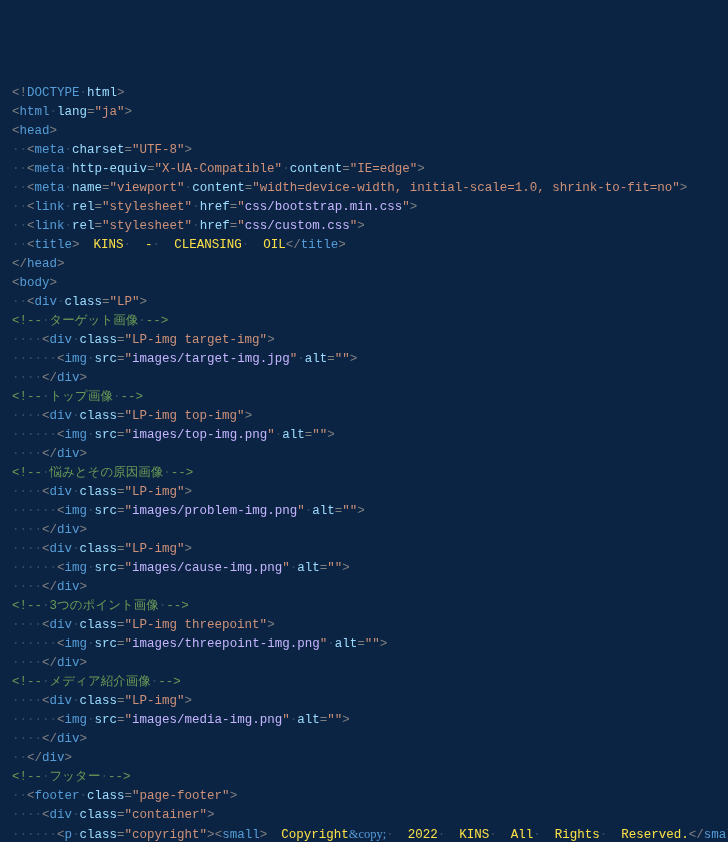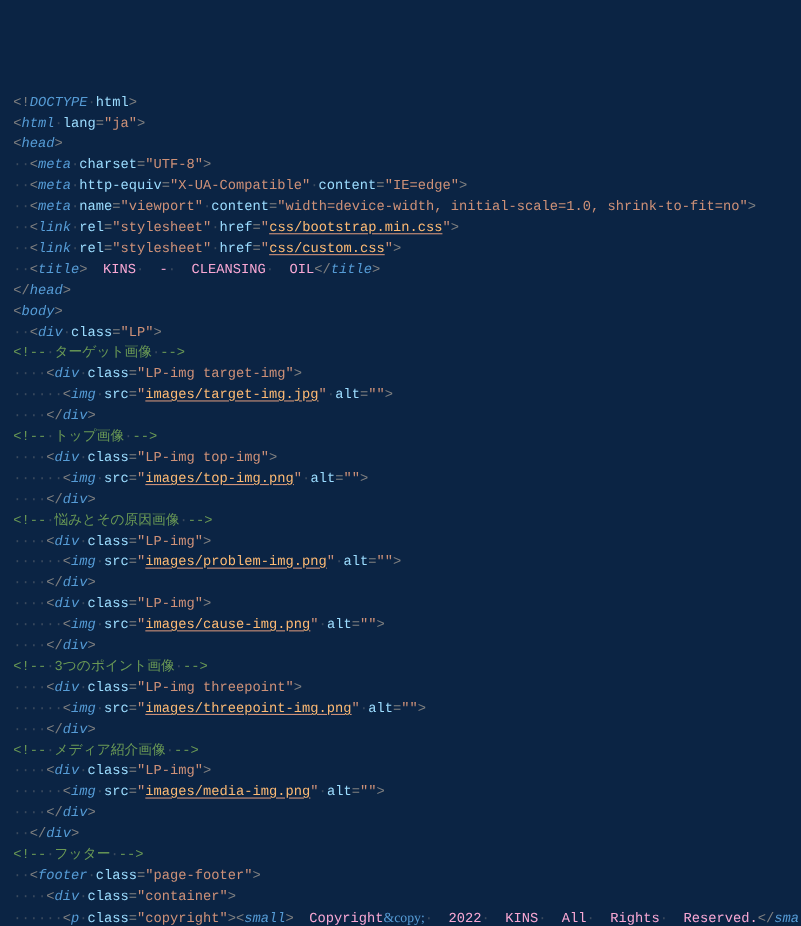--- a/index.html
+++ b/index.html
@@ -8,25 +8,25 @@
   font-family: Consolas, 'Courier New', monospace;
   font-size: 12.5px;
   line-height: 19px;
   color: #d4d4d4;
   padding: 8px 12px;
   white-space: pre;
   overflow-x: auto;
 }
 .line { display: block; }
 .punc { color: #808080; }
-.tag { color: #569cd6; font-style: italic; }
+.tag { color: #569cd6; }
 .attr { color: #9cdcfe; }
 .str { color: #ce9178; }
-.strlink { color: #fdba74; text-decoration: underline; text-decoration-color: #ce9178; text-underline-offset: 2px; }
-.txt { color: #f9a8d4; padding-left: 14px; }
+.strlink { color: #c4b5fd; text-decoration-color: #ce9178; text-underline-offset: 2px; }
+.txt { color: #fde047; padding-left: 14px; }
 .ent { color: #569cd6; font-family: Liberation Serif, serif; }
 .comment { color: #6a9955; }
 .ws { color: #3b4a5e; }
 </style>
 </head>
 <body>
 
 
 
 <div id="editor"><span class="line"><span class="punc">&lt;!</span><span class="tag">DOCTYPE</span><span class="ws">·</span><span class="attr">html</span><span class="punc">&gt;</span></span><span class="line"><span class="punc">&lt;</span><span class="tag">html</span><span class="ws">·</span><span class="attr">lang</span><span class="punc">=</span><span class="str">"ja"</span><span class="punc">&gt;</span></span><span class="line"><span class="punc">&lt;</span><span class="tag">head</span><span class="punc">&gt;</span></span><span class="line"><span class="ws">··</span><span class="punc">&lt;</span><span class="tag">meta</span><span class="ws">·</span><span class="attr">charset</span><span class="punc">=</span><span class="str">"UTF-8"</span><span class="punc">&gt;</span></span><span class="line"><span class="ws">··</span><span class="punc">&lt;</span><span class="tag">meta</span><span class="ws">·</span><span class="attr">http-equiv</span><span class="punc">=</span><span class="str">"X-UA-Compatible"</span><span class="ws">·</span><span class="attr">content</span><span class="punc">=</span><span class="str">"IE=edge"</span><span class="punc">&gt;</span></span><span class="line"><span class="ws">··</span><span class="punc">&lt;</span><span class="tag">meta</span><span class="ws">·</span><span class="attr">name</span><span class="punc">=</span><span class="str">"viewport"</span><span class="ws">·</span><span class="attr">content</span><span class="punc">=</span><span class="str">"width=device-width, initial-scale=1.0, shrink-to-fit=no"</span><span class="punc">&gt;</span></span><span class="line"><span class="ws">··</span><span class="punc">&lt;</span><span class="tag">link</span><span class="ws">·</span><span class="attr">rel</span><span class="punc">=</span><span class="str">"stylesheet"</span><span class="ws">·</span><span class="attr">href</span><span class="punc">=</span><span class="str">"</span><span class="strlink">css/bootstrap.min.css</span><span class="str">"</span><span class="punc">&gt;</span></span><span class="line"><span class="ws">··</span><span class="punc">&lt;</span><span class="tag">link</span><span class="ws">·</span><span class="attr">rel</span><span class="punc">=</span><span class="str">"stylesheet"</span><span class="ws">·</span><span class="attr">href</span><span class="punc">=</span><span class="str">"</span><span class="strlink">css/custom.css</span><span class="str">"</span><span class="punc">&gt;</span></span><span class="line"><span class="ws">··</span><span class="punc">&lt;</span><span class="tag">title</span><span class="punc">&gt;</span><span class="txt">KINS</span><span class="ws">·</span><span class="txt">-</span><span class="ws">·</span><span class="txt">CLEANSING</span><span class="ws">·</span><span class="txt">OIL</span><span class="punc">&lt;/</span><span class="tag">title</span><span class="punc">&gt;</span></span><span class="line"><span class="punc">&lt;/</span><span class="tag">head</span><span class="punc">&gt;</span></span><span class="line"><span class="punc">&lt;</span><span class="tag">body</span><span class="punc">&gt;</span></span><span class="line"><span class="ws">··</span><span class="punc">&lt;</span><span class="tag">div</span><span class="ws">·</span><span class="attr">class</span><span class="punc">=</span><span class="str">"LP"</span><span class="punc">&gt;</span></span><span class="line"><span class="comment">&lt;!--</span><span class="ws">·</span><span class="comment">ターゲット画像</span><span class="ws">·</span><span class="comment">--&gt;</span></span><span class="line"><span class="ws">····</span><span class="punc">&lt;</span><span class="tag">div</span><span class="ws">·</span><span class="attr">class</span><span class="punc">=</span><span class="str">"LP-img target-img"</span><span class="punc">&gt;</span></span><span class="line"><span class="ws">······</span><span class="punc">&lt;</span><span class="tag">img</span><span class="ws">·</span><span class="attr">src</span><span class="punc">=</span><span class="str">"</span><span class="strlink">images/target-img.jpg</span><span class="str">"</span><span class="ws">·</span><span class="attr">alt</span><span class="punc">=</span><span class="str">""</span><span class="punc">&gt;</span></span><span class="line"><span class="ws">····</span><span class="punc">&lt;/</span><span class="tag">div</span><span class="punc">&gt;</span></span><span class="line"><span class="comment">&lt;!--</span><span class="ws">·</span><span class="comment">トップ画像</span><span class="ws">·</span><span class="comment">--&gt;</span></span><span class="line"><span class="ws">····</span><span class="punc">&lt;</span><span class="tag">div</span><span class="ws">·</span><span class="attr">class</span><span class="punc">=</span><span class="str">"LP-img top-img"</span><span class="punc">&gt;</span></span><span class="line"><span class="ws">······</span><span class="punc">&lt;</span><span class="tag">img</span><span class="ws">·</span><span class="attr">src</span><span class="punc">=</span><span class="str">"</span><span class="strlink">images/top-img.png</span><span class="str">"</span><span class="ws">·</span><span class="attr">alt</span><span class="punc">=</span><span class="str">""</span><span class="punc">&gt;</span></span><span class="line"><span class="ws">····</span><span class="punc">&lt;/</span><span class="tag">div</span><span class="punc">&gt;</span></span><span class="line"><span class="comment">&lt;!--</span><span class="ws">·</span><span class="comment">悩みとその原因画像</span><span class="ws">·</span><span class="comment">--&gt;</span></span><span class="line"><span class="ws">····</span><span class="punc">&lt;</span><span class="tag">div</span><span class="ws">·</span><span class="attr">class</span><span class="punc">=</span><span class="str">"LP-img"</span><span class="punc">&gt;</span></span><span class="line"><span class="ws">······</span><span class="punc">&lt;</span><span class="tag">img</span><span class="ws">·</span><span class="attr">src</span><span class="punc">=</span><span class="str">"</span><span class="strlink">images/problem-img.png</span><span class="str">"</span><span class="ws">·</span><span class="attr">alt</span><span class="punc">=</span><span class="str">""</span><span class="punc">&gt;</span></span><span class="line"><span class="ws">····</span><span class="punc">&lt;/</span><span class="tag">div</span><span class="punc">&gt;</span></span><span class="line"><span class="ws">····</span><span class="punc">&lt;</span><span class="tag">div</span><span class="ws">·</span><span class="attr">class</span><span class="punc">=</span><span class="str">"LP-img"</span><span class="punc">&gt;</span></span><span class="line"><span class="ws">······</span><span class="punc">&lt;</span><span class="tag">img</span><span class="ws">·</span><span class="attr">src</span><span class="punc">=</span><span class="str">"</span><span class="strlink">images/cause-img.png</span><span class="str">"</span><span class="ws">·</span><span class="attr">alt</span><span class="punc">=</span><span class="str">""</span><span class="punc">&gt;</span></span><span class="line"><span class="ws">····</span><span class="punc">&lt;/</span><span class="tag">div</span><span class="punc">&gt;</span></span><span class="line"><span class="comment">&lt;!--</span><span class="ws">·</span><span class="comment">3つのポイント画像</span><span class="ws">·</span><span class="comment">--&gt;</span></span><span class="line"><span class="ws">····</span><span class="punc">&lt;</span><span class="tag">div</span><span class="ws">·</span><span class="attr">class</span><span class="punc">=</span><span class="str">"LP-img threepoint"</span><span class="punc">&gt;</span></span><span class="line"><span class="ws">······</span><span class="punc">&lt;</span><span class="tag">img</span><span class="ws">·</span><span class="attr">src</span><span class="punc">=</span><span class="str">"</span><span class="strlink">images/threepoint-img.png</span><span class="str">"</span><span class="ws">·</span><span class="attr">alt</span><span class="punc">=</span><span class="str">""</span><span class="punc">&gt;</span></span><span class="line"><span class="ws">····</span><span class="punc">&lt;/</span><span class="tag">div</span><span class="punc">&gt;</span></span><span class="line"><span class="comment">&lt;!--</span><span class="ws">·</span><span class="comment">メディア紹介画像</span><span class="ws">·</span><span class="comment">--&gt;</span></span><span class="line"><span class="ws">····</span><span class="punc">&lt;</span><span class="tag">div</span><span class="ws">·</span><span class="attr">class</span><span class="punc">=</span><span class="str">"LP-img"</span><span class="punc">&gt;</span></span><span class="line"><span class="ws">······</span><span class="punc">&lt;</span><span class="tag">img</span><span class="ws">·</span><span class="attr">src</span><span class="punc">=</span><span class="str">"</span><span class="strlink">images/media-img.png</span><span class="str">"</span><span class="ws">·</span><span class="attr">alt</span><span class="punc">=</span><span class="str">""</span><span class="punc">&gt;</span></span><span class="line"><span class="ws">····</span><span class="punc">&lt;/</span><span class="tag">div</span><span class="punc">&gt;</span></span><span class="line"><span class="ws">··</span><span class="punc">&lt;/</span><span class="tag">div</span><span class="punc">&gt;</span></span><span class="line"><span class="comment">&lt;!--</span><span class="ws">·</span><span class="comment">フッター</span><span class="ws">·</span><span class="comment">--&gt;</span></span><span class="line"><span class="ws">··</span><span class="punc">&lt;</span><span class="tag">footer</span><span class="ws">·</span><span class="attr">class</span><span class="punc">=</span><span class="str">"page-footer"</span><span class="punc">&gt;</span></span><span class="line"><span class="ws">····</span><span class="punc">&lt;</span><span class="tag">div</span><span class="ws">·</span><span class="attr">class</span><span class="punc">=</span><span class="str">"container"</span><span class="punc">&gt;</span></span><span class="line"><span class="ws">······</span><span class="punc">&lt;</span><span class="tag">p</span><span class="ws">·</span><span class="attr">class</span><span class="punc">=</span><span class="str">"copyright"</span><span class="punc">&gt;</span><span class="punc">&lt;</span><span class="tag">small</span><span class="punc">&gt;</span><span class="txt">Copyright</span><span class="ent">&amp;copy;</span><span class="ws">·</span><span class="txt">2022</span><span class="ws">·</span><span class="txt">KINS</span><span class="ws">·</span><span class="txt">All</span><span class="ws">·</span><span class="txt">Rights</span><span class="ws">·</span><span class="txt">Reserved.</span><span class="punc">&lt;/</span><span class="tag">small</span><span class="punc">&gt;</span><span class="punc">&lt;/</span><span class="tag">p</span><span class="punc">&gt;</span></span></div>

